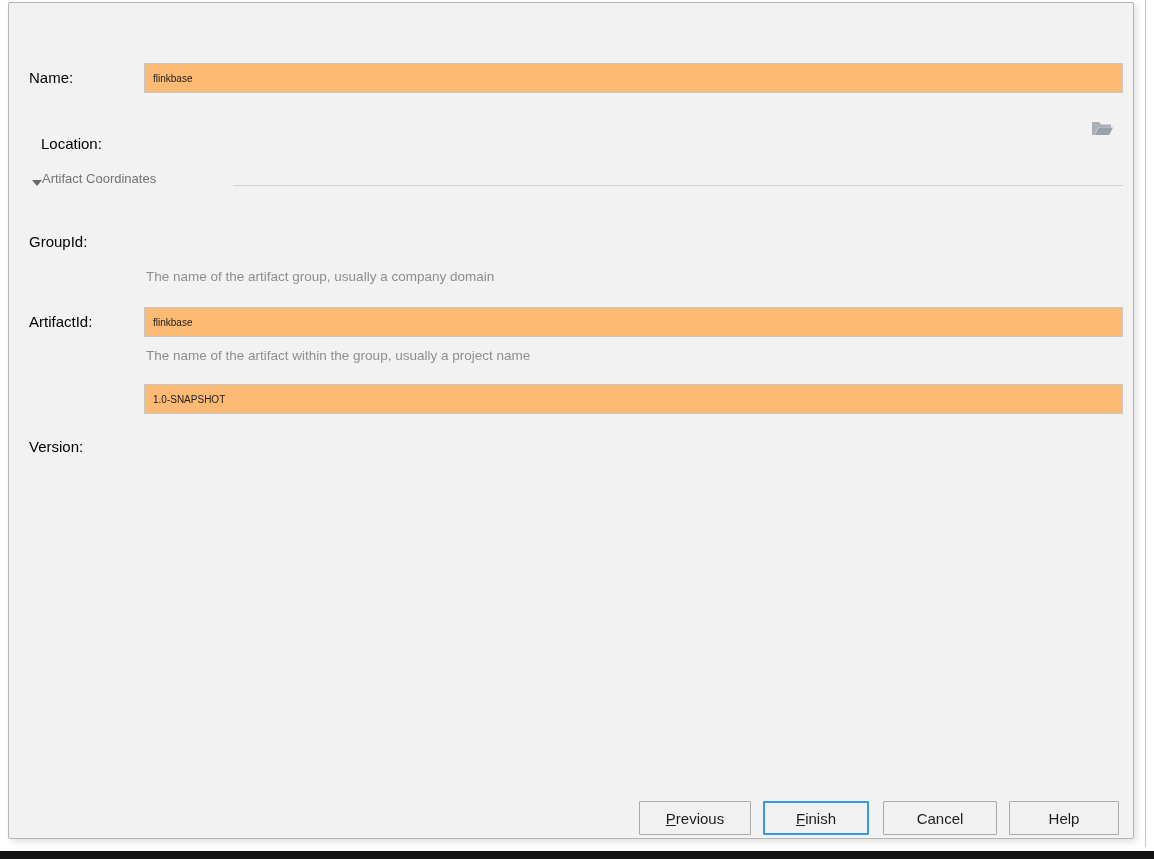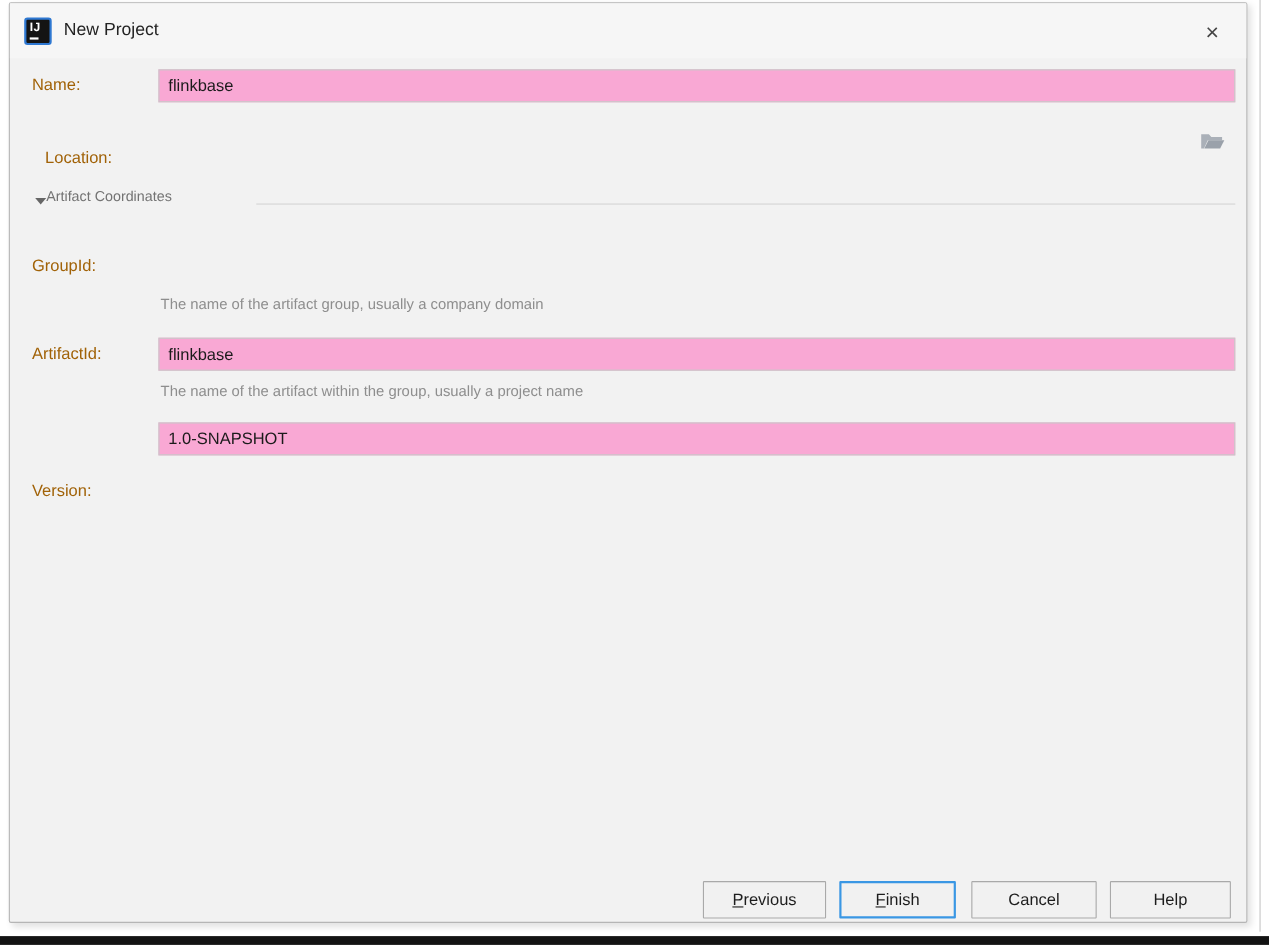--- a/index.html
+++ b/index.html
@@ -37,27 +37,27 @@
   }
   .app-icon .ij-bar {
     position:absolute; left:3px; bottom:3px; width:8px; height:2px; background:#fff;
   }
   .dialog-title { position:absolute; left:49px; top:16px; font-size:16px; color:#232323; }
   .close-btn {
     position:absolute; top:14px; right:18px; width:26px; height:26px;
     font-size:21px; line-height:26px; text-align:center; color:#454545; cursor:pointer;
   }
   
-  .lbl { position:absolute; font-size:15px; color:#a16207; line-height:30px; }
+  .lbl { position:absolute; font-size:15px; color:#000000; line-height:30px; }
   .lbl-right { left:20px; width:109px; text-align:left; }
   .txt {
     position:absolute; left:135px; width:979px; height:30px;
-    border:1px solid #c8c8c8; background:#f9a8d4;
+    border:1px solid #c8c8c8; background:#fdba74;
     font-family:"Liberation Sans", sans-serif;
-    font-size:15px; color:#1b1b1b; padding:0 8px; outline:none;
+    font-size:10px; color:#1b1b1b; padding:0 8px; outline:none;
   }
   .txt.focused { border:2px solid #3c99e8; padding:0 7px; }
   .folder-btn {
     position:absolute; left:1081px; top:116px; width:24px; height:19px; cursor:pointer;
   }
   
   .sec-toggle {
     position:absolute; left:23px; top:177px; width:0; height:0; cursor:pointer;
     border-left:5px solid transparent; border-right:5px solid transparent;
     border-top:6px solid #666666;
@@ -80,28 +80,20 @@
   .mn { text-decoration:underline; }
 </style>
 </head>
 <body>
 
 <div class="bg-window-edge"></div>
 <div class="bottom-strip"></div>
 
 <div class="dialog">
 
-  <div class="titlebar">
-    <div class="app-icon">
-      <span class="ij">IJ</span>
-      <span class="ij-bar"></span>
-    </div>
-    <div class="dialog-title">New Project</div>
-    <div class="close-btn">×</div>
-  </div>
 
   <div class="lbl" style="left:20px; top:60px;">Name:</div>
   <input class="txt" style="top: 60px;" type="text" value="flinkbase">
 
   <div class="lbl" style="left:32px; top:110px;margin-top:16px;">Location:</div>
   <div class="folder-btn">
     <svg width="24" height="19" viewBox="0 0 24 19">
       <path d="M2 16 V3 h7 l2.2 2.5 H21 v3 H8 L4.5 16 Z" fill="#aab0b8"></path>
       <path d="M4.8 16 L8.6 8.6 H23 L19.2 16 Z" fill="#9aa1aa"></path>
     </svg>

